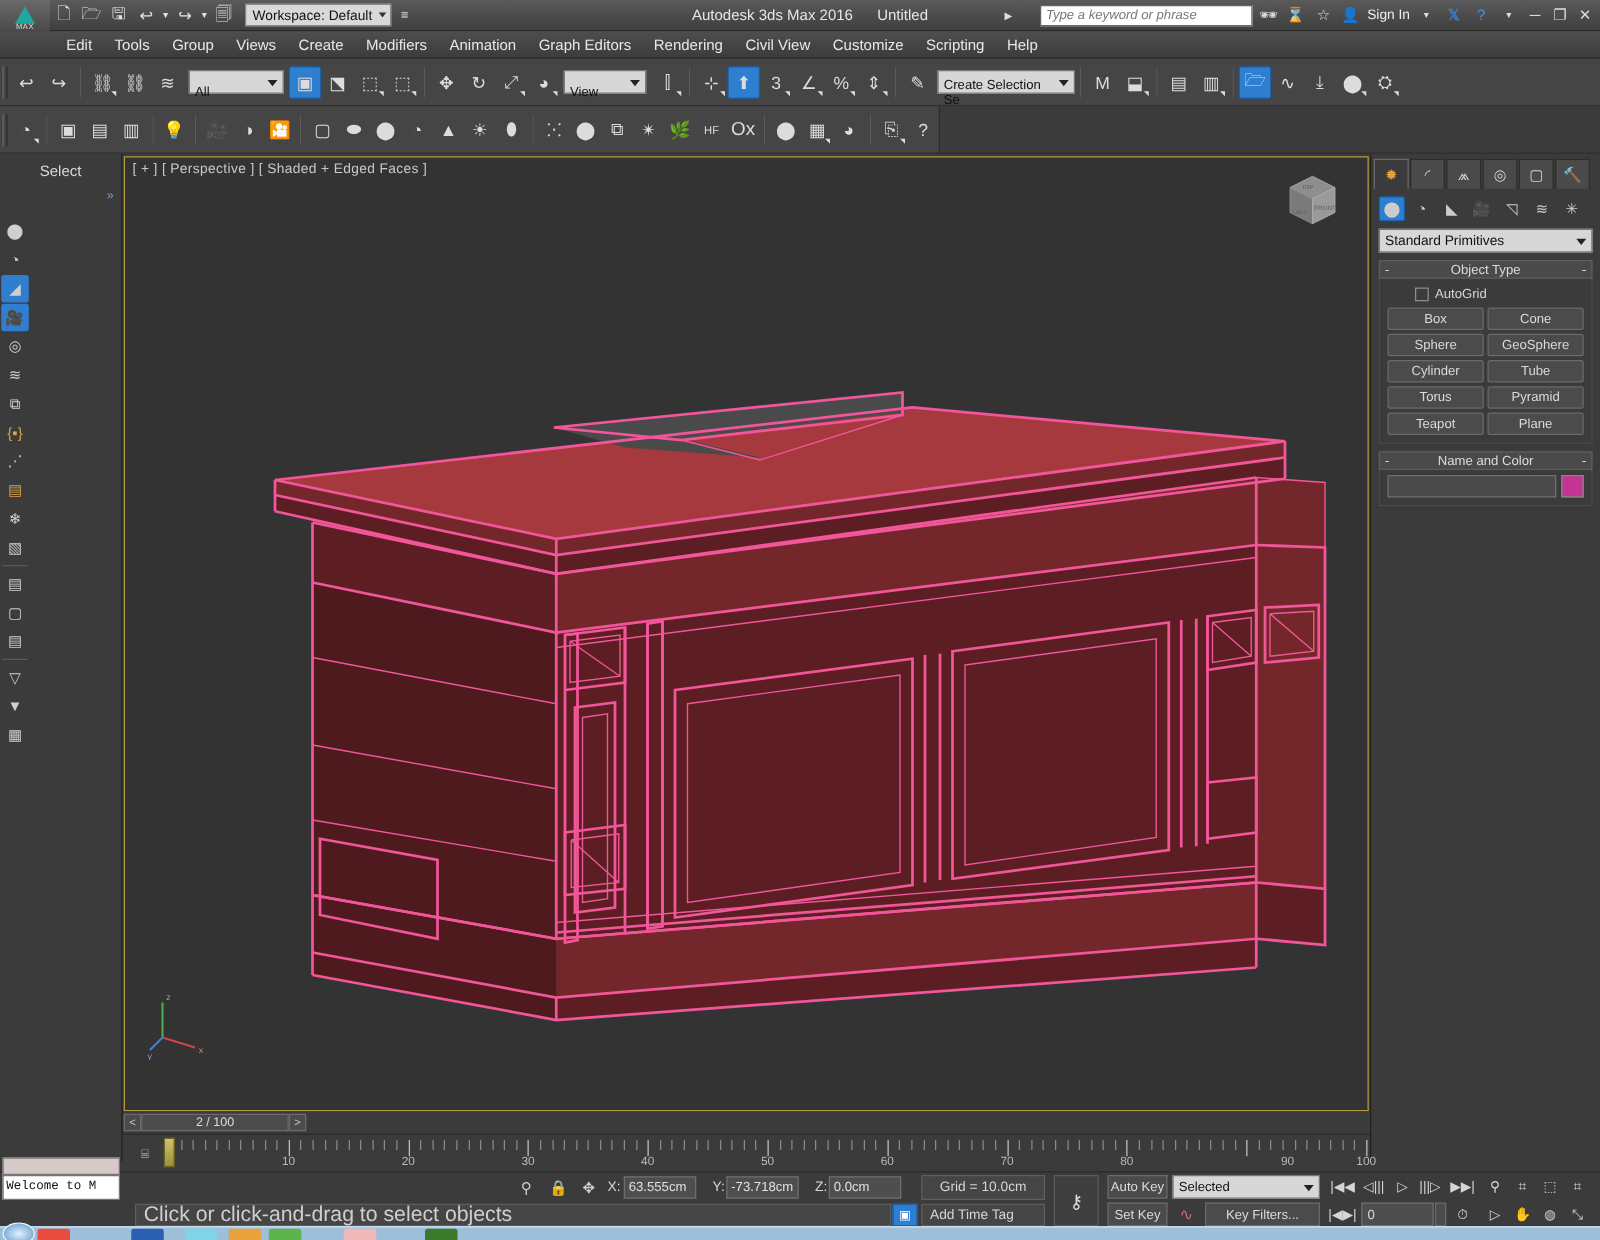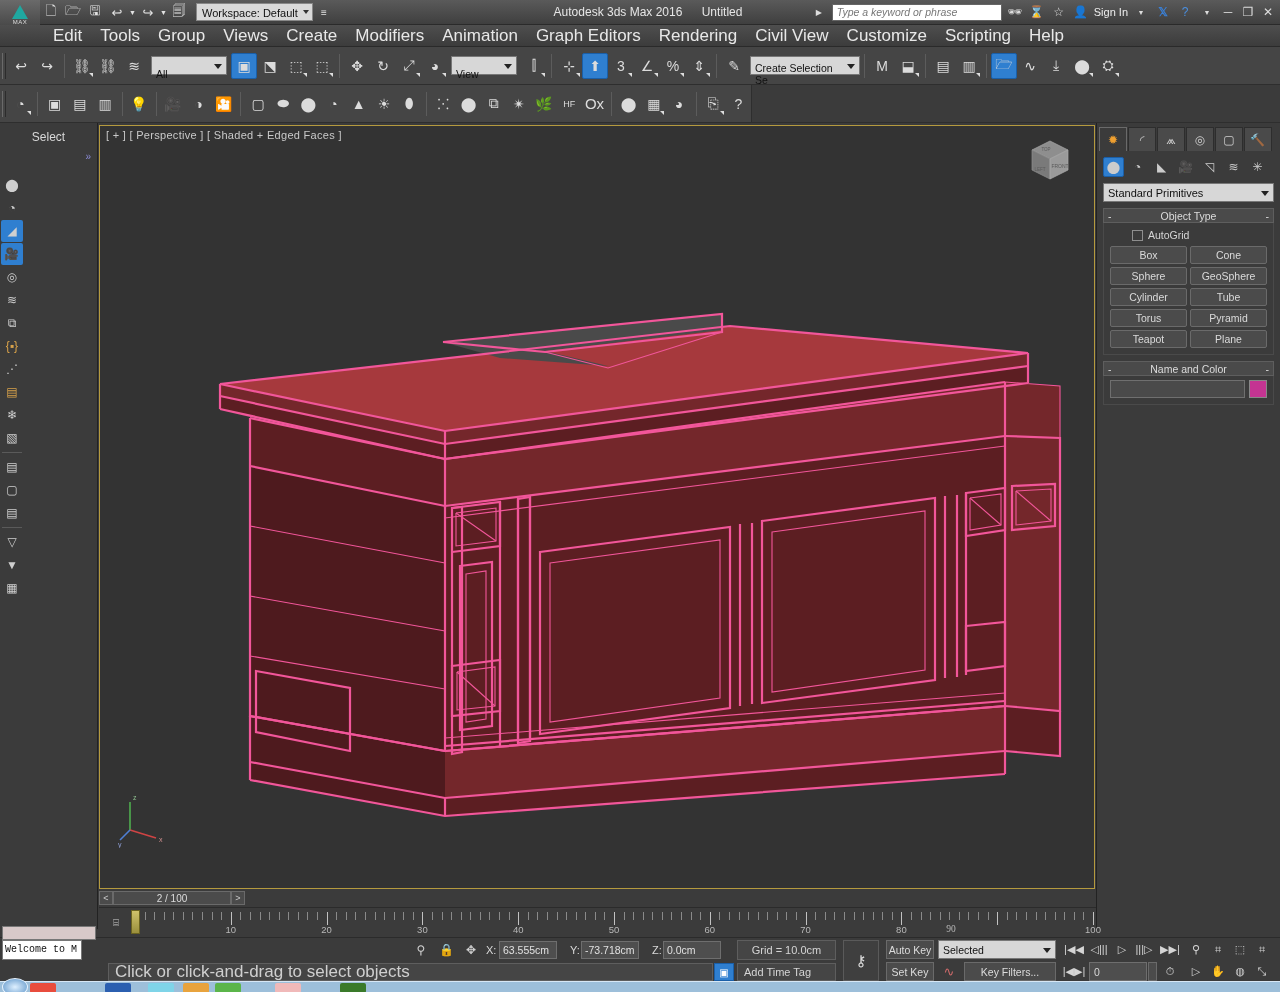--- a/index.html
+++ b/index.html
@@ -22,30 +22,30 @@
   #workspace-box { height:18px; background:#d9d9d9; border:1px solid #888;
      color:#111; font-size:11px; padding:1px 14px 0 5px; position:relative;
      display:flex; align-items:center; }
   #workspace-box .cv { position:absolute; right:3px; top:6px; width:0;height:0;
      border-left:3px solid transparent;border-right:3px solid transparent;border-top:4px solid #333; }
   #apptitle { position:absolute; left:16px; right:0; text-align:center; color:#e6e6e6;
      font-size:12px; pointer-events:none; }
   #apptitle span { margin:0 8px; }
   .tr-group { margin-left:auto; display:flex; align-items:center; gap:4px; padding-right:4px; }
   #kwsearch { width:170px; height:17px; background:#fff; border:1px solid #666;
-     font-size:10.5px; font-style:italic; color:#777; padding:0 4px; display:flex; align-items:center; }
+     font-size:10.5px; font-style:italic; color:#777; padding:0 4px; display:flex; align-items:center;margin-left:12px; }
   .ticon { color:#ddd; font-size:12px; width:18px; text-align:center; }
   #signin { color:#eee; font-size:11px; }
   .wbtn { color:#ddd; font-size:12px; width:16px; text-align:center; }
 
   
   #menubar { position:absolute; left:0; top:25px; width:1280px; height:22px;
     background:linear-gradient(#4e4e4e,#3c3c3c); border-bottom:1px solid #2a2a2a;
     display:flex; align-items:center; padding-left:44px; }
-  #menubar .mi { color:#e8e8e8; font-size:17px; padding:2px 9px; }
+  #menubar .mi { color:#e8e8e8; font-size:12px; padding:2px 9px; }
 
   
   #toolbar1 { position:absolute; left:0; top:47px; width:1280px; height:38px;
     background:#454545; border-bottom:1px solid #2e2e2e; display:flex; align-items:center; }
   #toolbar2 { position:absolute; left:0; top:85px; width:752px; height:38px;
     background:#454545; border-bottom:1px solid #2e2e2e; border-right:1px solid #2e2e2e;
     display:flex; align-items:center; }
   #tb2rest { position:absolute; left:752px; top:85px; width:528px; height:38px;
      background:#3b3b3b; border-bottom:1px solid #2e2e2e; }
   .tool { width:26px; height:26px; display:flex; align-items:center; justify-content:center;
@@ -145,21 +145,21 @@
   #ruler .lbl { position:absolute; top:16px; color:#b8b8b8; font-size:9.5px;
      transform:translateX(-50%); }
   #ts-handle { position:absolute; left:50px; top:2px; width:9px; height:24px;
      background:linear-gradient(#cfc26a,#9a8f3c); border:1px solid #6b6320; }
 
   
   #statusarea { position:absolute; left:0; top:937px; width:1280px; height:44px;
      background:#3b3b3b; border-top:1px solid #2b2b2b; }
   #prompt-mini { position:absolute; left:2px; top:-12px; width:94px; height:14px;
      background:#d8c9c9; border:1px solid #777; }
-  #mini-listener { position:absolute; left:2px; top:2px; width:80px; height:20px;
+  #mini-listener { position:absolute; left:2px; top:2px; width:94px; height:20px;
      background:#fff; border:1px solid #777; color:#111; font-size:10px;
      font-family:"Liberation Mono", monospace; padding:3px 2px; overflow:hidden; white-space:nowrap; }
   #sb-sel { position:absolute; left:108px; top:2px; width:300px; height:20px;
      background:#454545; border:1px solid #5e5e5e; color:#d3d3d3; font-size:11px;
      display:flex; align-items:center; padding-left:6px; }
   #sb-prompt { position:absolute; left:108px; top:25px; width:605px; height:18px;
      background:#454545; border:1px solid #5e5e5e; color:#cfcfcf; font-size:17px;
      display:flex; align-items:center; padding-left:6px; }
   .sbicon { position:absolute; top:3px; width:18px; height:18px; color:#d0d0d0;
      font-size:12px; display:flex; align-items:center; justify-content:center; }
@@ -730,21 +730,21 @@
       <div class="tick" style="left: 948.42px; height: 8px; background: rgb(138, 138, 138);"></div>
       <div class="tick" style="left: 958px; height: 13px; background: rgb(194, 194, 194);"></div>
       <div class="lbl" style="left: 95.8px;">10</div>
       <div class="lbl" style="left: 191.6px;">20</div>
       <div class="lbl" style="left: 287.4px;">30</div>
       <div class="lbl" style="left: 383.2px;">40</div>
       <div class="lbl" style="left: 479px;">50</div>
       <div class="lbl" style="left: 574.8px;">60</div>
       <div class="lbl" style="left: 670.6px;">70</div>
       <div class="lbl" style="left: 766.4px;">80</div>
-      <div class="lbl" style="left: 816px; font-family: Liberation Serif, serif;">90</div>
+      <div class="lbl" style="left: 895px;">90</div>
       <div class="lbl" style="left: 958px;">100</div>
     </div>
   <div id="ts-handle" style="left: 32px;"></div>
 </div>
 
 <div id="statusarea">
   <div id="prompt-mini"></div>
   <div id="mini-listener">Welcome to M</div>
 
   <div id="sb-prompt">Click or click-and-drag to select objects</div>

